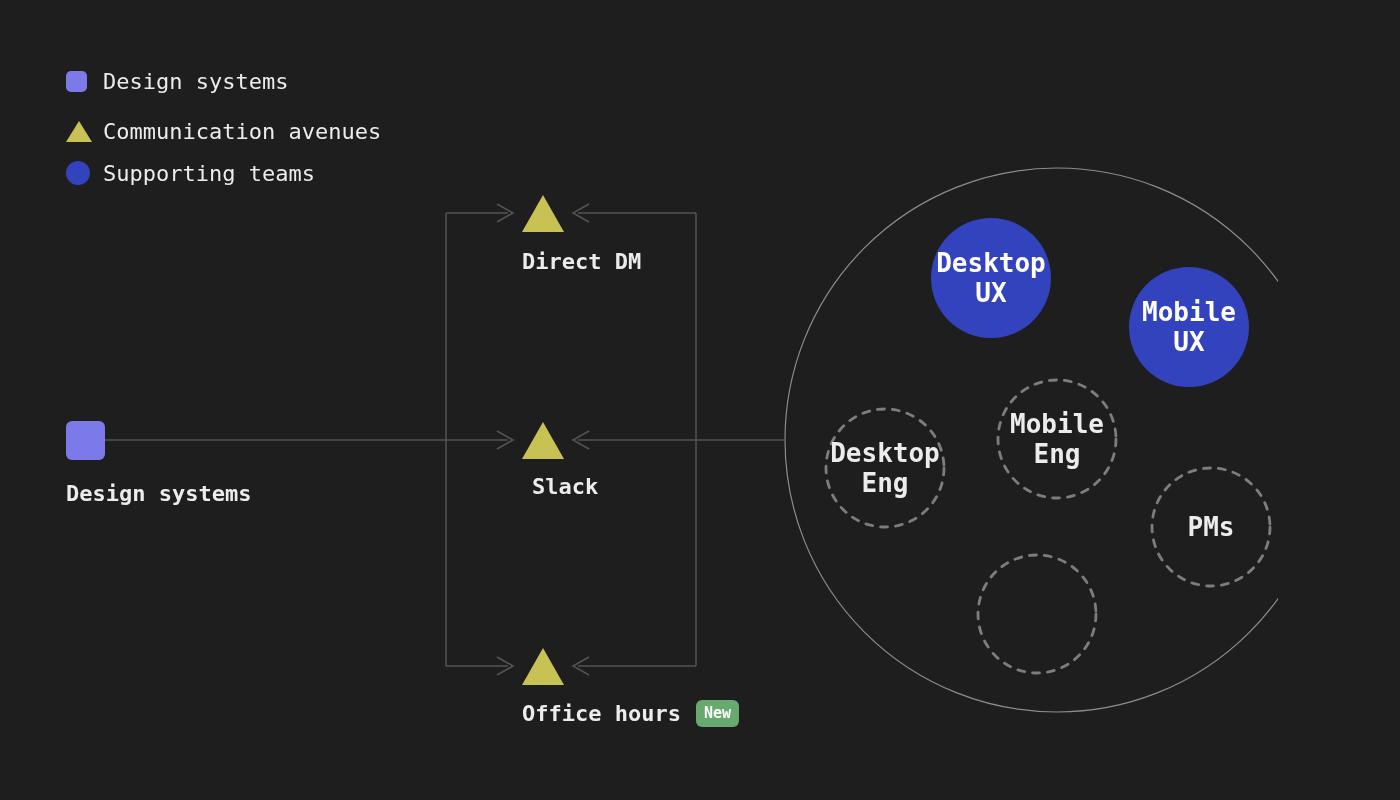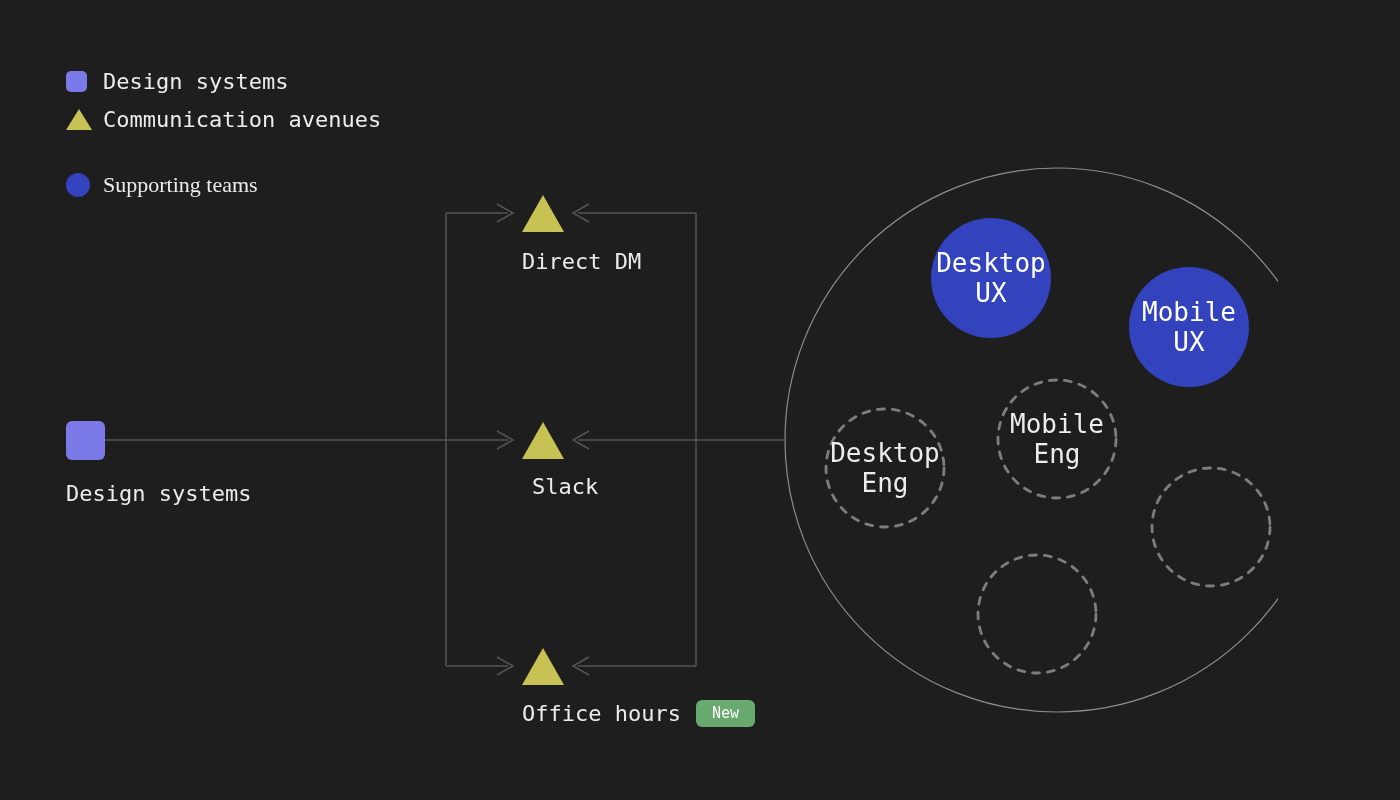--- a/index.html
+++ b/index.html
@@ -13,21 +13,21 @@
     color: var(--text, #ececec);
     overflow: hidden;
   }
   svg.wires { position: absolute; left: 0; top: 0; }
   .wire { stroke: var(--line, #555); stroke-width: 1.5; fill: none; }
   .arrowhead { stroke: var(--line, #555); stroke-width: 1.5; fill: none; stroke-linejoin: miter; }
   .outer-circle { stroke: var(--outer-circle, #8d8d8d); stroke-width: 1.2; fill: none; }
   .dashed-circle { stroke: var(--dashed-circle, #7d7d7d); stroke-width: 2.8; fill: none;
                    stroke-dasharray: 7 8; stroke-linecap: round; }
 
-  .abs { position: absolute; }
+  .abs { position: absolute; font-weight: bold; }
 
   
   .legend-row { position: absolute; left: 66px; display: flex; align-items: center; height: 26px; }
   .legend-icon-box { width: 27px; height: 26px; display: flex; align-items: center; margin-right: 10px; }
   .legend-square { width: 21px; height: 21px; border-radius: 5px; background: var(--purple, #7b7ae8); }
   .legend-triangle { width: 0; height: 0; border-left: 13px solid transparent;
                      border-right: 13px solid transparent;
                      border-bottom: 21px solid var(--yellow, #c8c254); }
   .legend-circle { width: 24px; height: 24px; border-radius: 50%; background: var(--blue, #3343bd); }
   .legend-label { font-size: 22px; color: var(--text, #ececec); white-space: nowrap; }
@@ -37,21 +37,21 @@
                    background: var(--purple, #7b7ae8); }
   .source-label { left: 66px; top: 481px; font-size: 22px; white-space: nowrap; }
 
   
   .avenue-triangle { width: 0; height: 0; border-left: 21px solid transparent;
                      border-right: 21px solid transparent;
                      border-bottom: 37px solid var(--yellow, #c8c254); }
   .avenue-label { font-size: 22px; white-space: nowrap; }
   .office-row { left: 522px; top: 700px; display: flex; align-items: center; text-align: right; }
   .badge-new { margin-left: 15px; background: var(--green, #67a96f); color: var(--badge-text, #ffffff);
-               font-size: 15px; line-height: 1; padding: 6px 16px; border-radius: 6px; }
+               font-size: 15px; line-height: 1; padding: 6px 8px; border-radius: 6px; }
 
   
   .team-circle { width: 120px; height: 120px; border-radius: 50%;
                  display: flex; align-items: center; justify-content: center;
                  text-align: center; font-size: 26px; line-height: 30px; white-space: pre-line; }
   .team-solid { background: var(--blue, #3343bd); color: #ffffff; }
   .team-dashed-label { color: var(--text, #ececec); background: transparent; }
 </style>
 </head>
 <body>
@@ -86,27 +86,27 @@
     <path class="arrowhead" d="M589 657 L573 666 L589 675"></path>
   </svg>
 
   <div>
     <div class="legend-row" style="top:68px;">
       <span class="legend-icon-box">
           <span class="legend-square"></span>
         </span>
       <span class="legend-label">Design systems</span>
     </div>
-    <div class="legend-row" style="top:106px;justify-content:flex-end;">
+    <div class="legend-row" style="top:118px;justify-content:flex-end;">
       <span class="legend-icon-box">
           <span class="legend-triangle"></span>
         </span>
       <span class="legend-label">Communication avenues</span>
     </div>
-    <div class="legend-row" style="top:172px;font-family:Liberation Serif, serif;">
+    <div class="legend-row" style="top:160px;">
       <span class="legend-icon-box">
           <span class="legend-circle"></span>
         </span>
       <span class="legend-label">Supporting teams</span>
     </div>
   </div>
 
   <div class="abs source-square"></div>
   <div class="abs source-label">Design systems</div>
 
@@ -124,14 +124,15 @@
 
   <div class="abs team-circle team-solid" style="left:931px; top:218px;">Desktop
 UX</div>
   <div class="abs team-circle team-solid" style="left:1129px; top:267px;">Mobile
 UX</div>
 
   <div class="abs team-circle team-dashed-label" style="left:825px; top:408px;">Desktop
 Eng</div>
   <div class="abs team-circle team-dashed-label" style="left:997px; top:379px;">Mobile
 Eng</div>
+  <div class="abs team-circle team-dashed-label" style="left:1151px; top:467px;">PMs</div>
 
 </div>
 
 </body></html>

